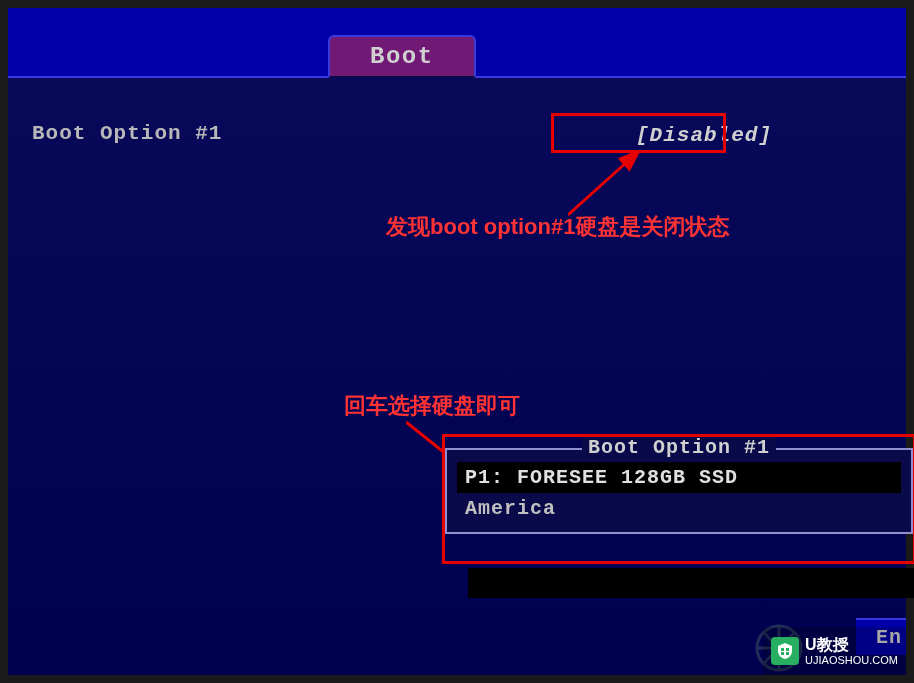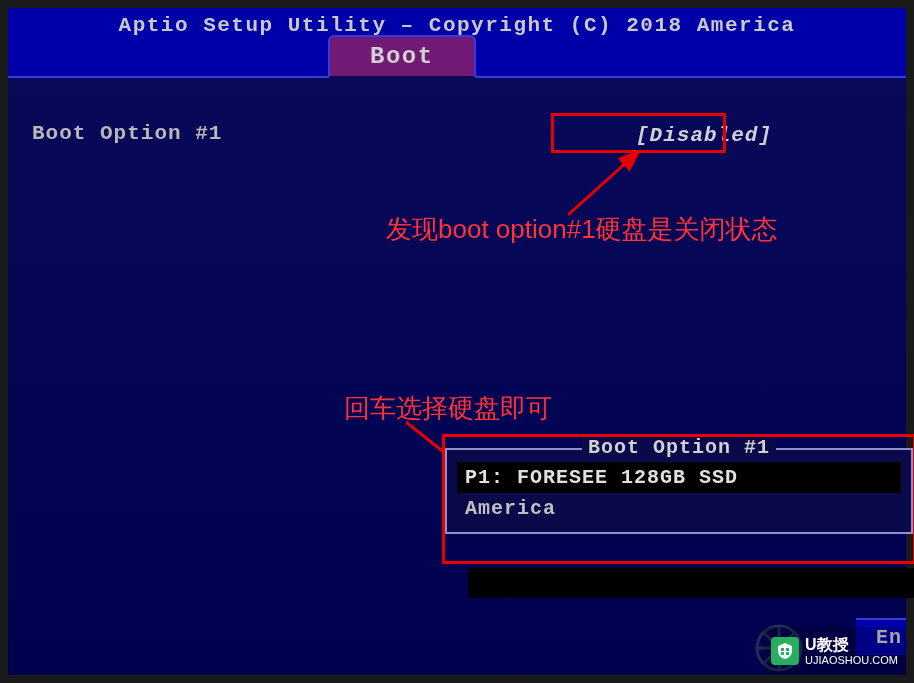--- a/index.html
+++ b/index.html
@@ -78,22 +78,22 @@
   .red-box-1 {
     left: 543px;
     top: 105px;
     width: 175px;
     height: 40px;
   }
   .annotation {
     position: absolute;
     color: #ff3333;
     font-family: 'Microsoft YaHei', sans-serif;
-    font-size: 26px;
-    font-weight: normal;
+    font-size: 22px;
+    font-weight: bold;
     letter-spacing: 0;
   }
   .annotation-1 { left: 378px; top: 204px; }
   .annotation-2 { left: 336px; top: 383px; }
   .arrow-svg { position: absolute; pointer-events: none; }
   .popup {
     position: absolute;
     left: 437px;
     top: 440px;
     width: 468px;
@@ -188,21 +188,20 @@
     height: 50px;
     opacity: 0.3;
   }
 </style>
 </head>
 <body>
 
 <div class="screen">
 
   <div class="header">
-    <div class="header-title">Aptio Setup Utility – Copyright (C) 2018 America</div>
     <div class="tab-bar">
       <div class="tab">Boot</div>
     </div>
   </div>
 
   <div class="content">
     <div class="boot-row">
       <span class="boot-label">Boot Option #1</span>
       <span class="boot-value">[Disabled]</span>
     </div>

